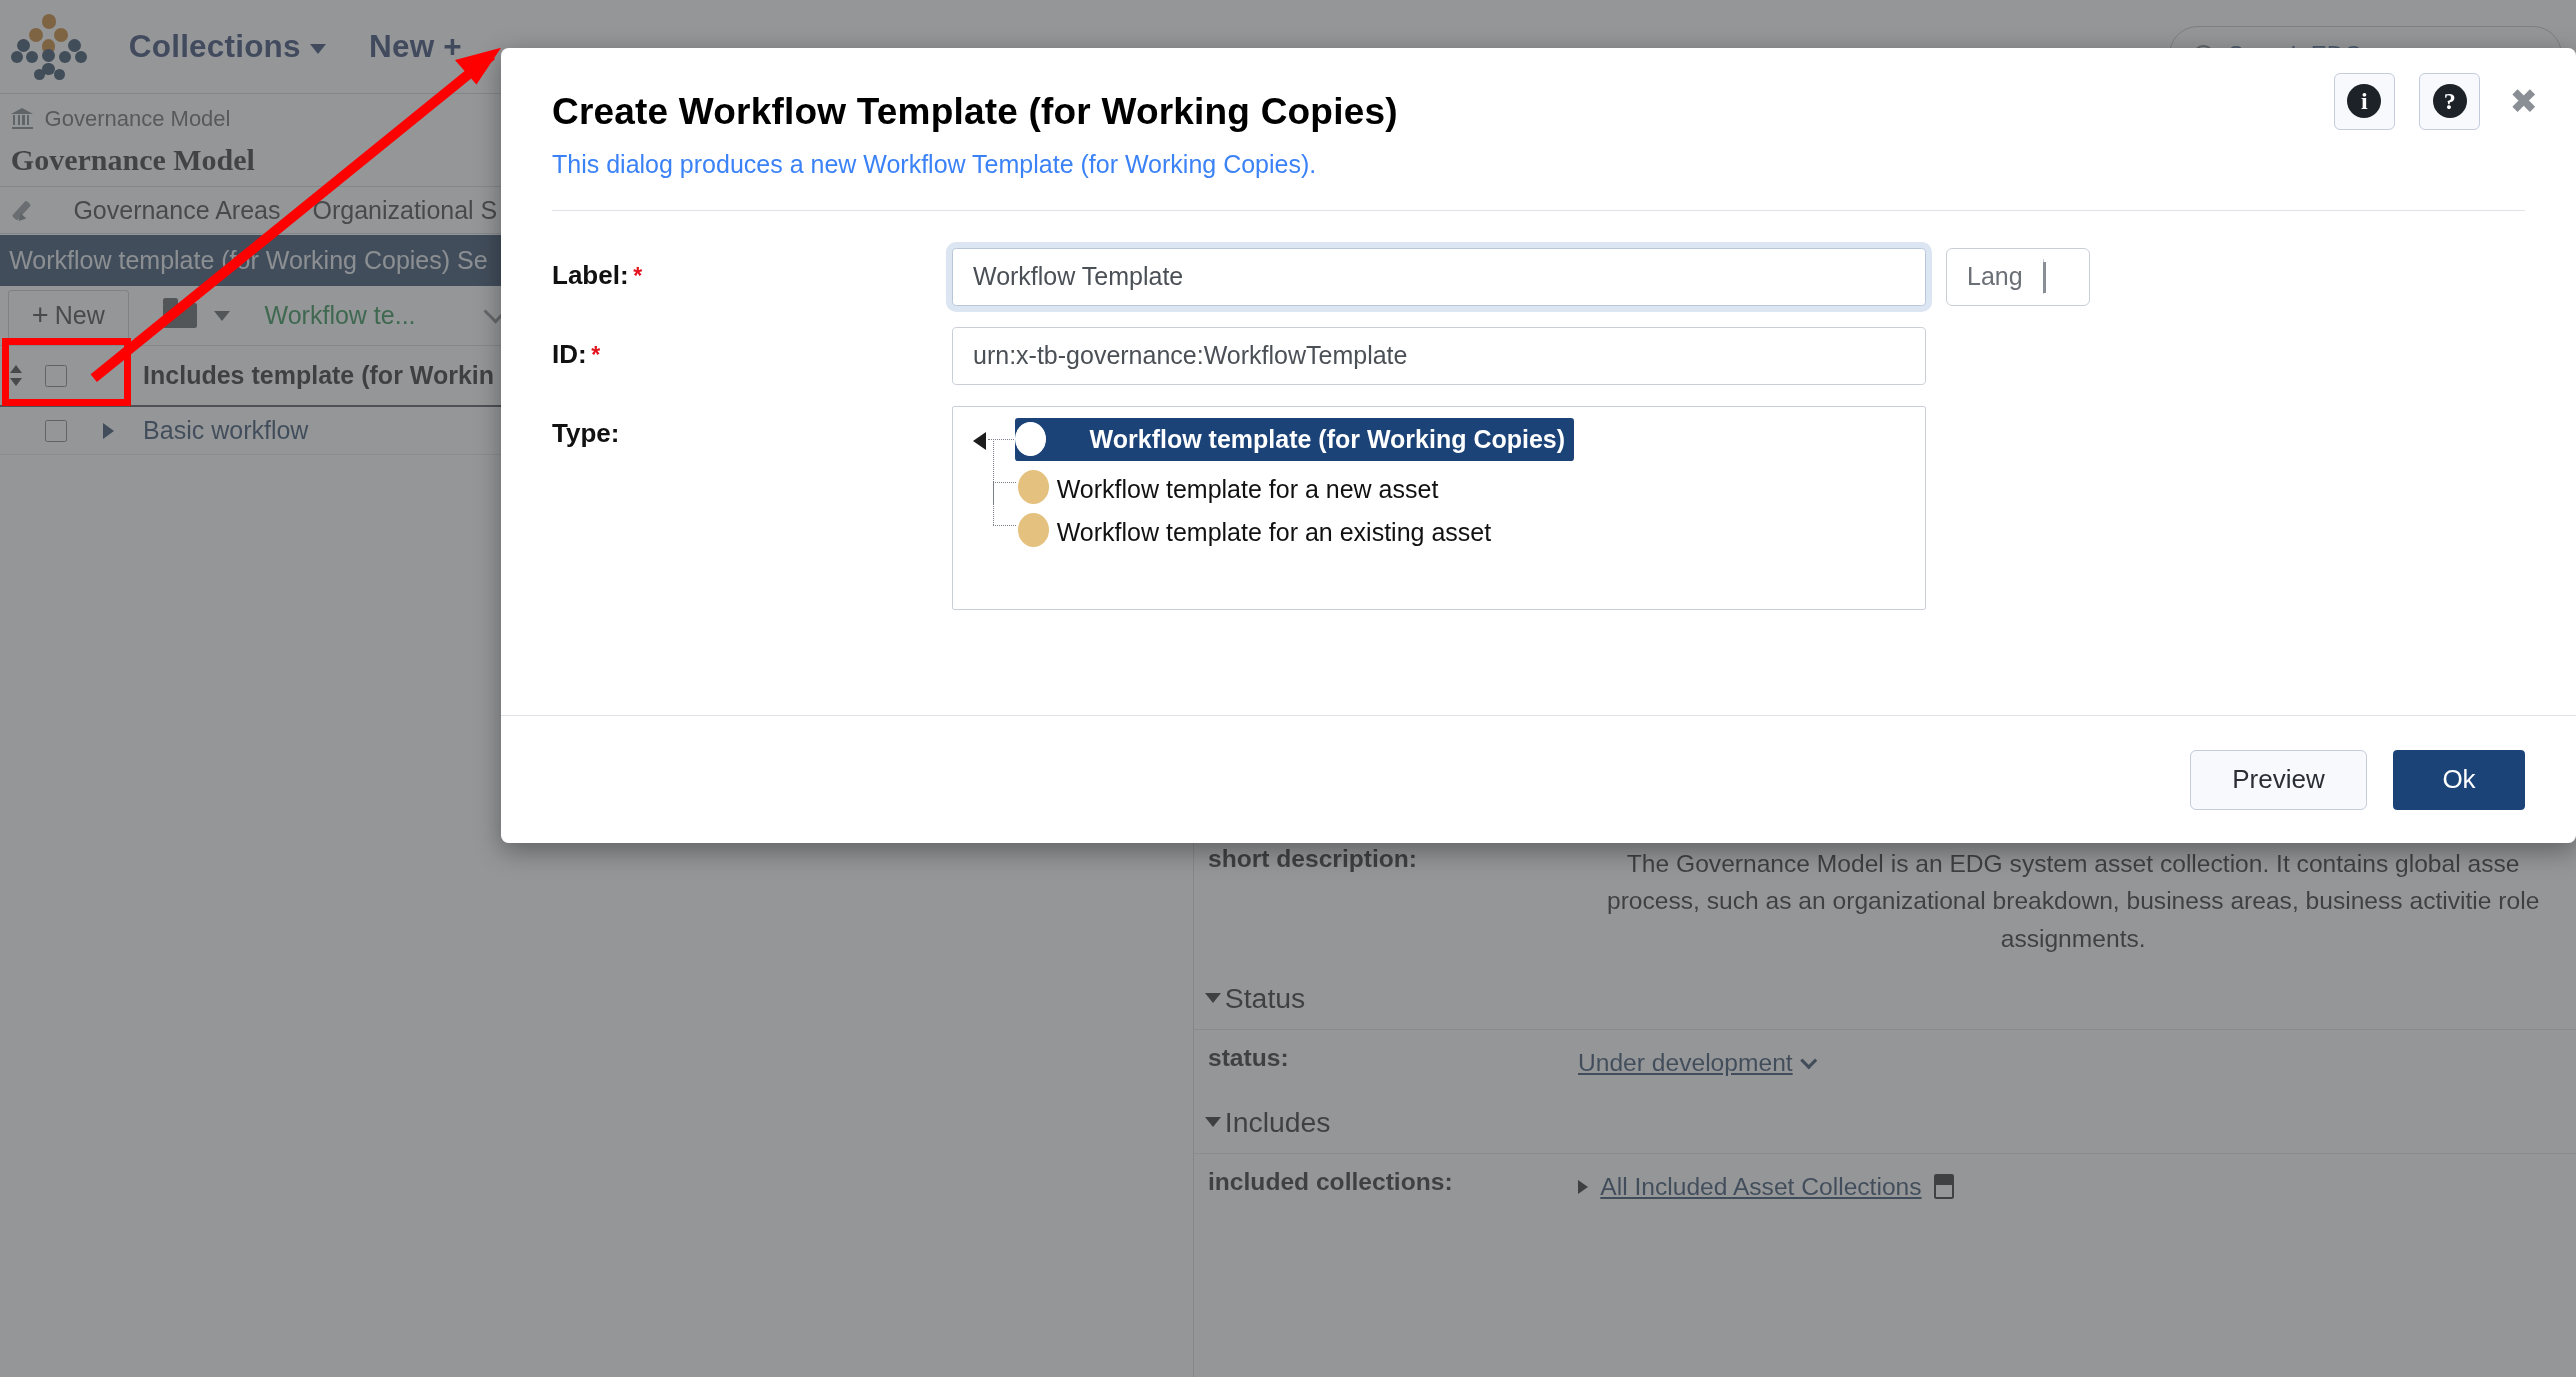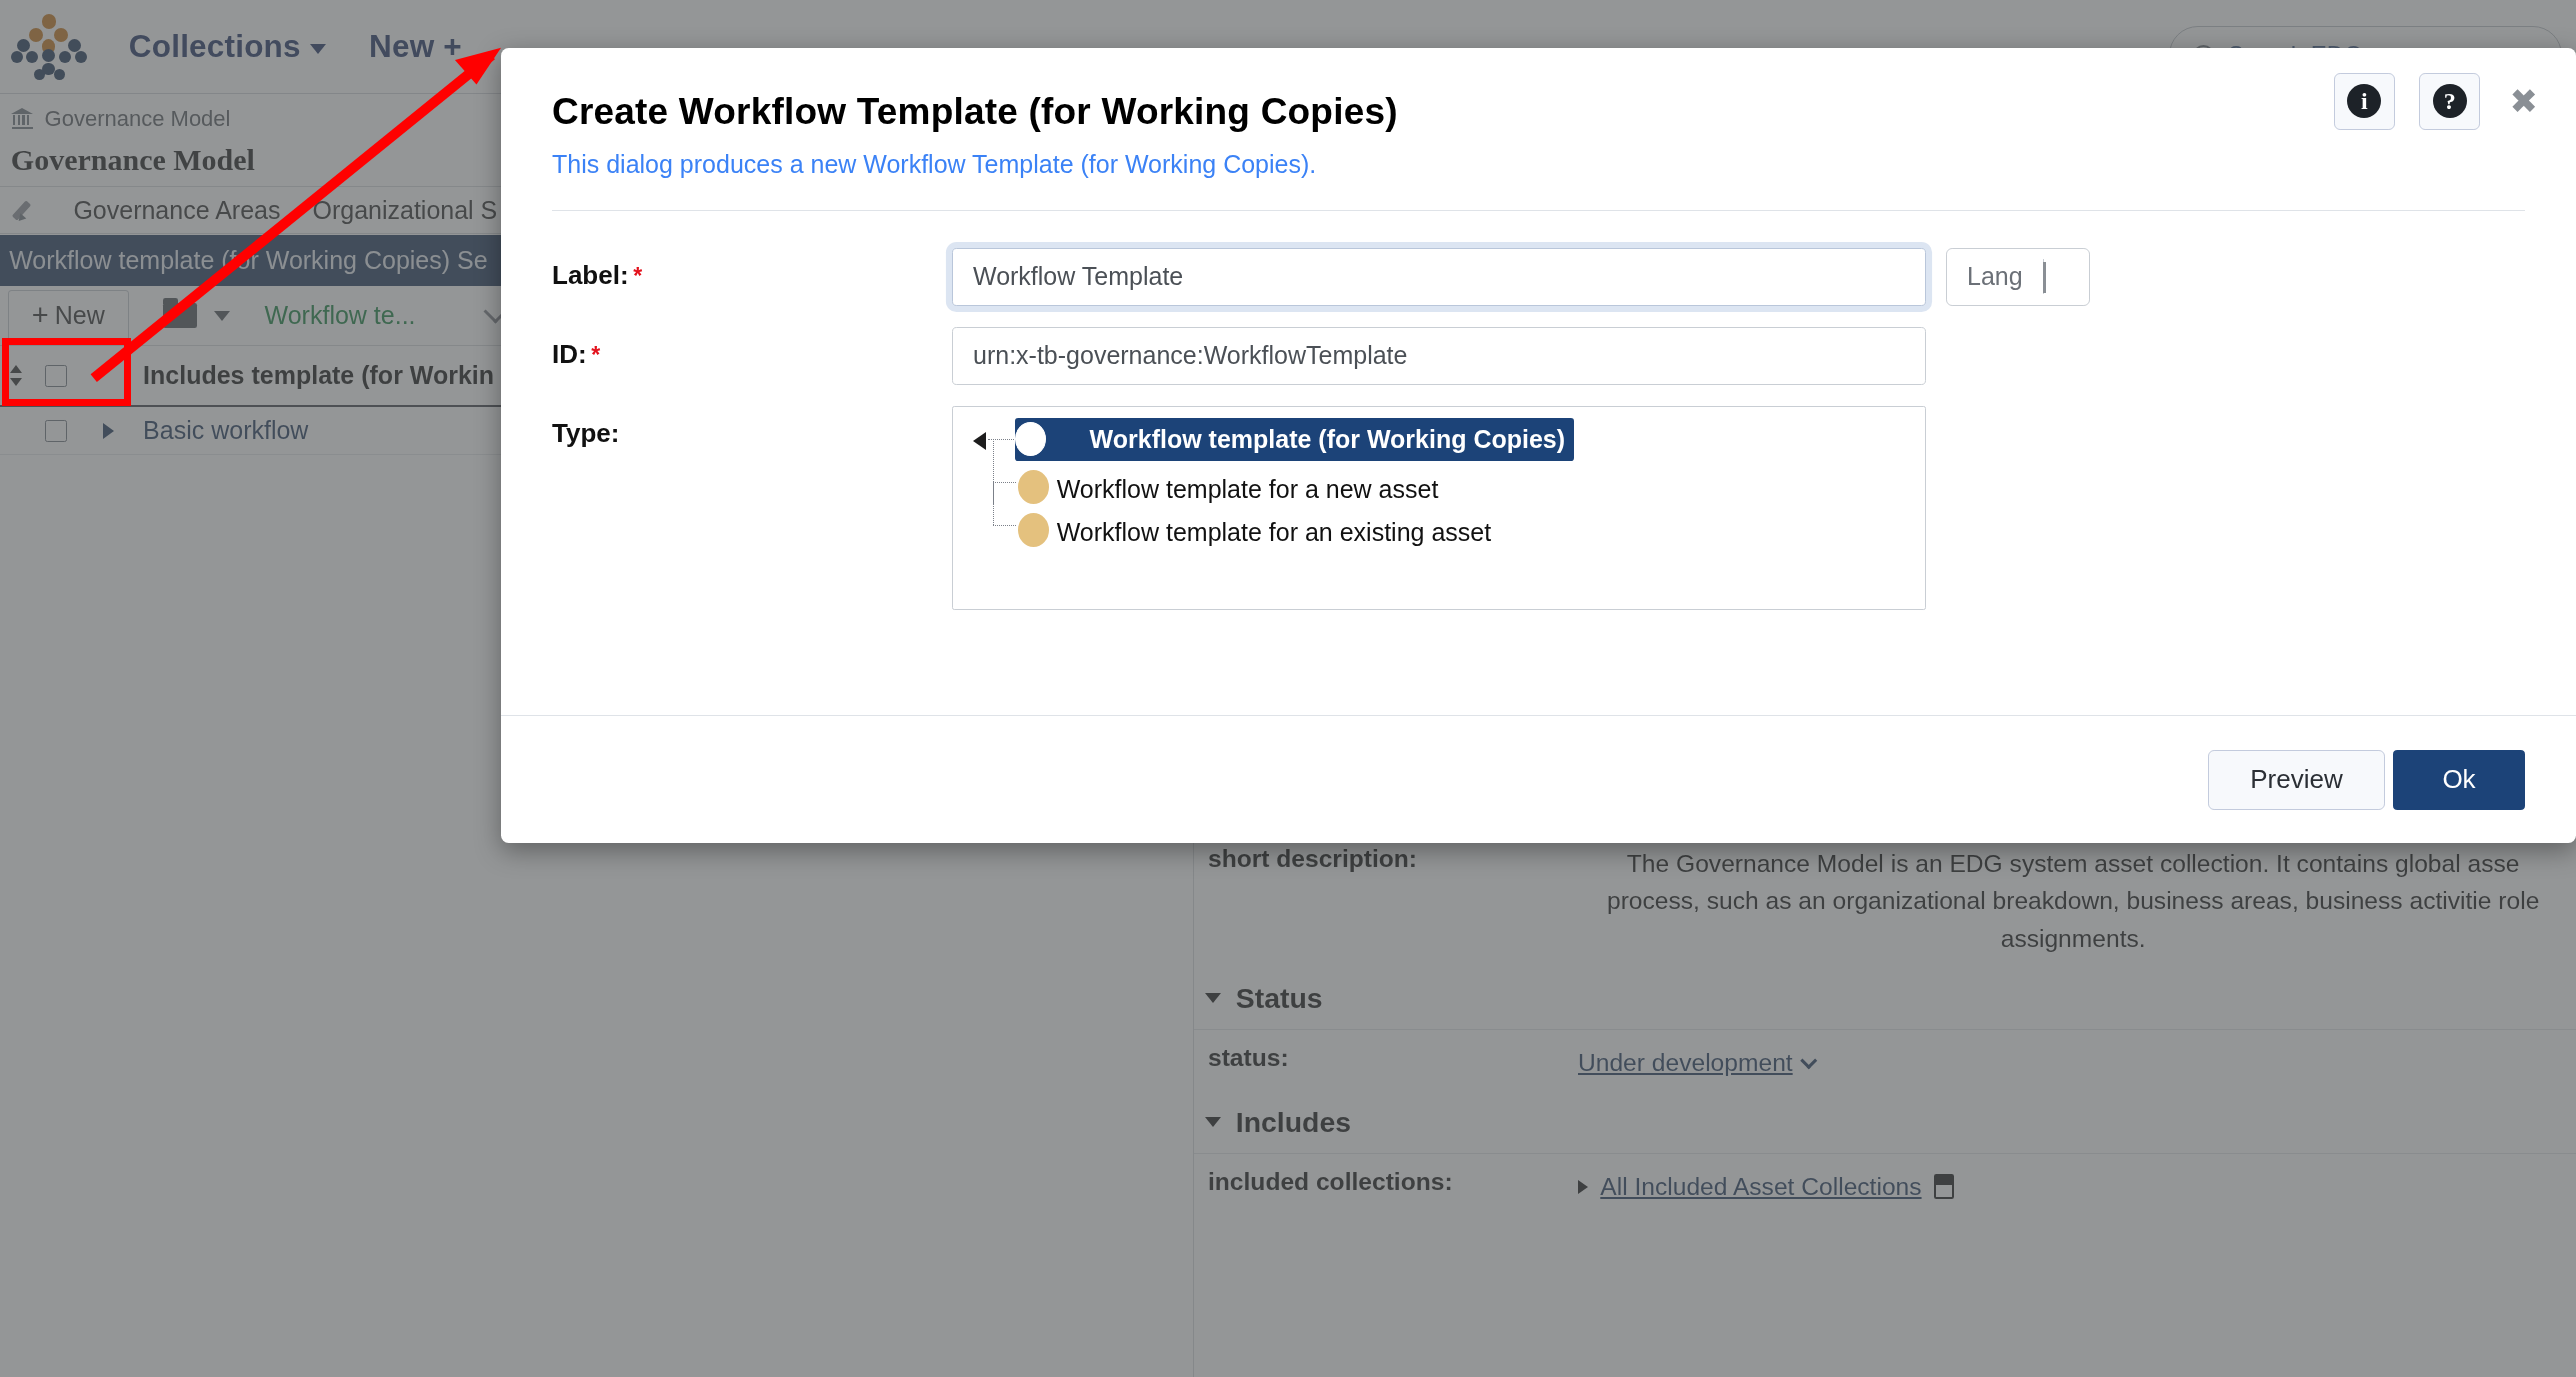--- a/index.html
+++ b/index.html
@@ -158,22 +158,22 @@
     position: absolute; left: 1193px; top: 830px; width: 1383px; bottom: 0;
     background: #ffffff; border-left: 0.8px solid #d4d8dc;
   }
   .det-row { display: flex; border-top: 0.8px solid #dfe2e6; padding: 14px 0 7.7px 0; }
   .det-label {
     width: 384px; padding-left: 14px; font-size: 24.6px; font-weight: bold; color: #111;
     flex: none;
   }
   .det-value { font-size: 24.6px; color: #111; line-height: 1.52; padding-right: 7.7px; text-align: center; }
   .det-section {
-    display: flex; align-items: center; gap: 15px; padding: 17px 0 14px 10.8px; font-size: 28.4px;
-    font-weight: bold; color: #111;
+    display: flex; align-items: center; gap: 4px; padding: 17px 0 14px 10.8px; font-size: 28.4px;
+    font-weight: normal; color: #111;
   }
   .tri-d {
     width: 0; height: 0; border-left: 8.5px solid transparent; border-right: 8.5px solid transparent;
     border-top: 10.8px solid #111;
   }
   .link-ul { color: #1c3559; text-decoration: underline; font-size: 24.6px; }
   .chev-sm {
     display: inline-block; width: 11.5px; height: 11.5px; margin-left: 10.8px;
     border-right: 3.1px solid #1c3559; border-bottom: 3.1px solid #1c3559;
     transform: rotate(45deg) translate(-3.1px,-3.1px);
@@ -267,21 +267,21 @@
   .dot.tan { background: #e4c17e; }
   .tlabel { font-size: 25px; color: #111; margin-left: 7.7px; white-space: nowrap; }
   .tnode.sel {
     background: #1c4378; border-radius: 3.1px; width: fit-content; padding-right: 9.2px;
   }
   .tnode.sel .tlabel { color: #ffffff; font-weight: bold; }
   .tnode.child { margin-left: 48px; }
 
   .dlg-foot {
     border-top: 0.8px solid #dfe3e8; height: 128px; display: flex; align-items: center;
-    justify-content: flex-end; gap: 8px; padding-right: 51px;
+    justify-content: flex-end; gap: 26px; padding-right: 51px;
   }
   .btn-sec {
     min-width: 177px; height: 60px; border: 0.8px solid #c3cbdd; border-radius: 6.1px;
     background: #f7f9fc; color: #2b2f35; font-size: 26px;
     display: flex; align-items: center; justify-content: center;
   }
   .btn-pri {
     min-width: 132px; height: 60px; border: 0.8px solid #1c4378; border-radius: 3.8px;
     background: #1c4378; color: #ffffff; font-size: 26px;
     display: flex; align-items: center; justify-content: center;

